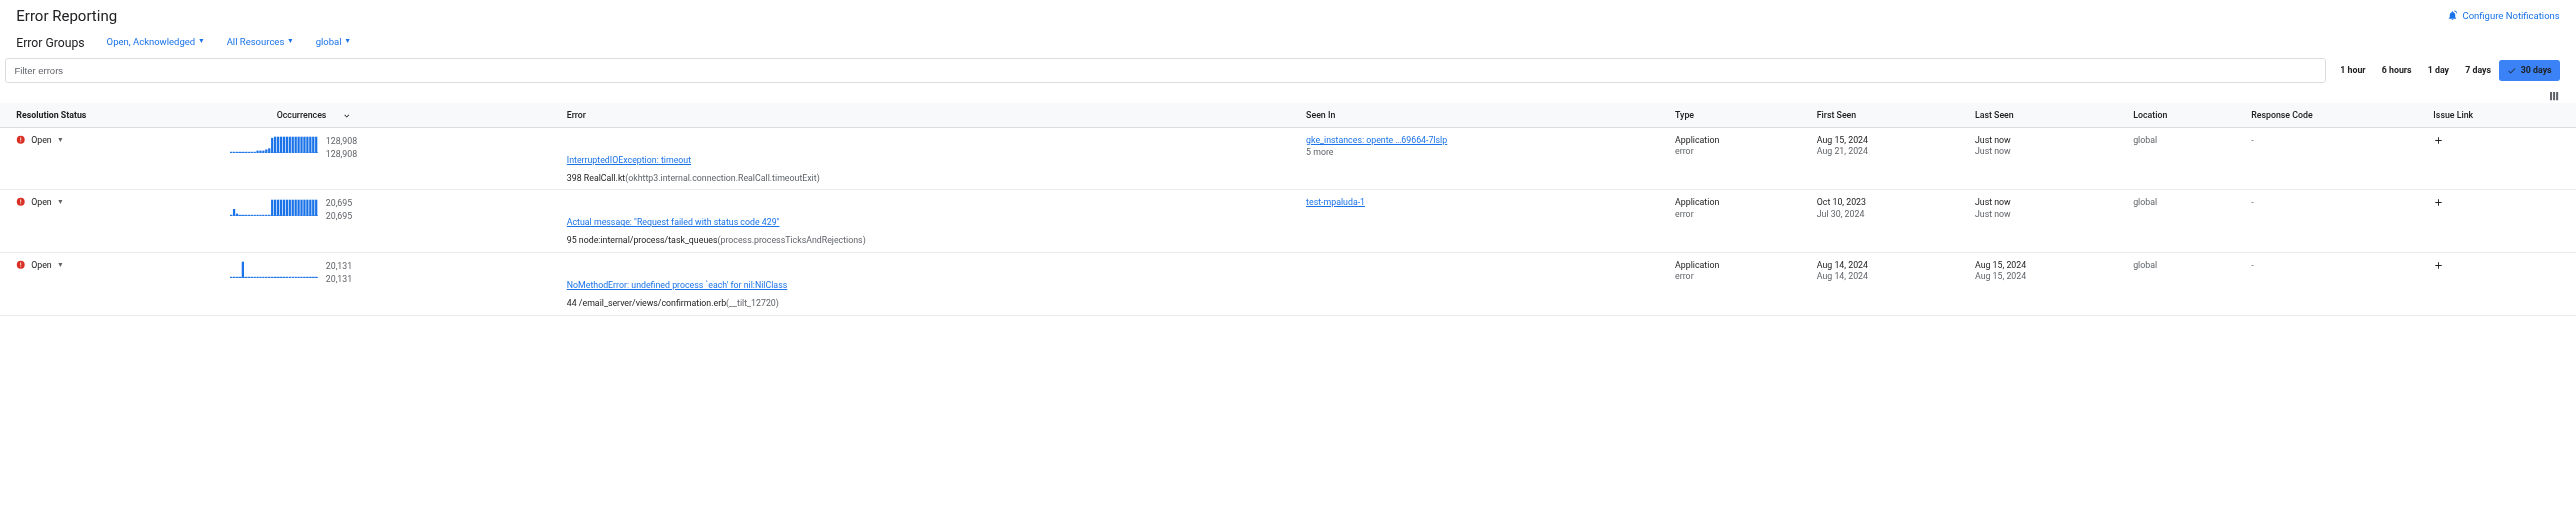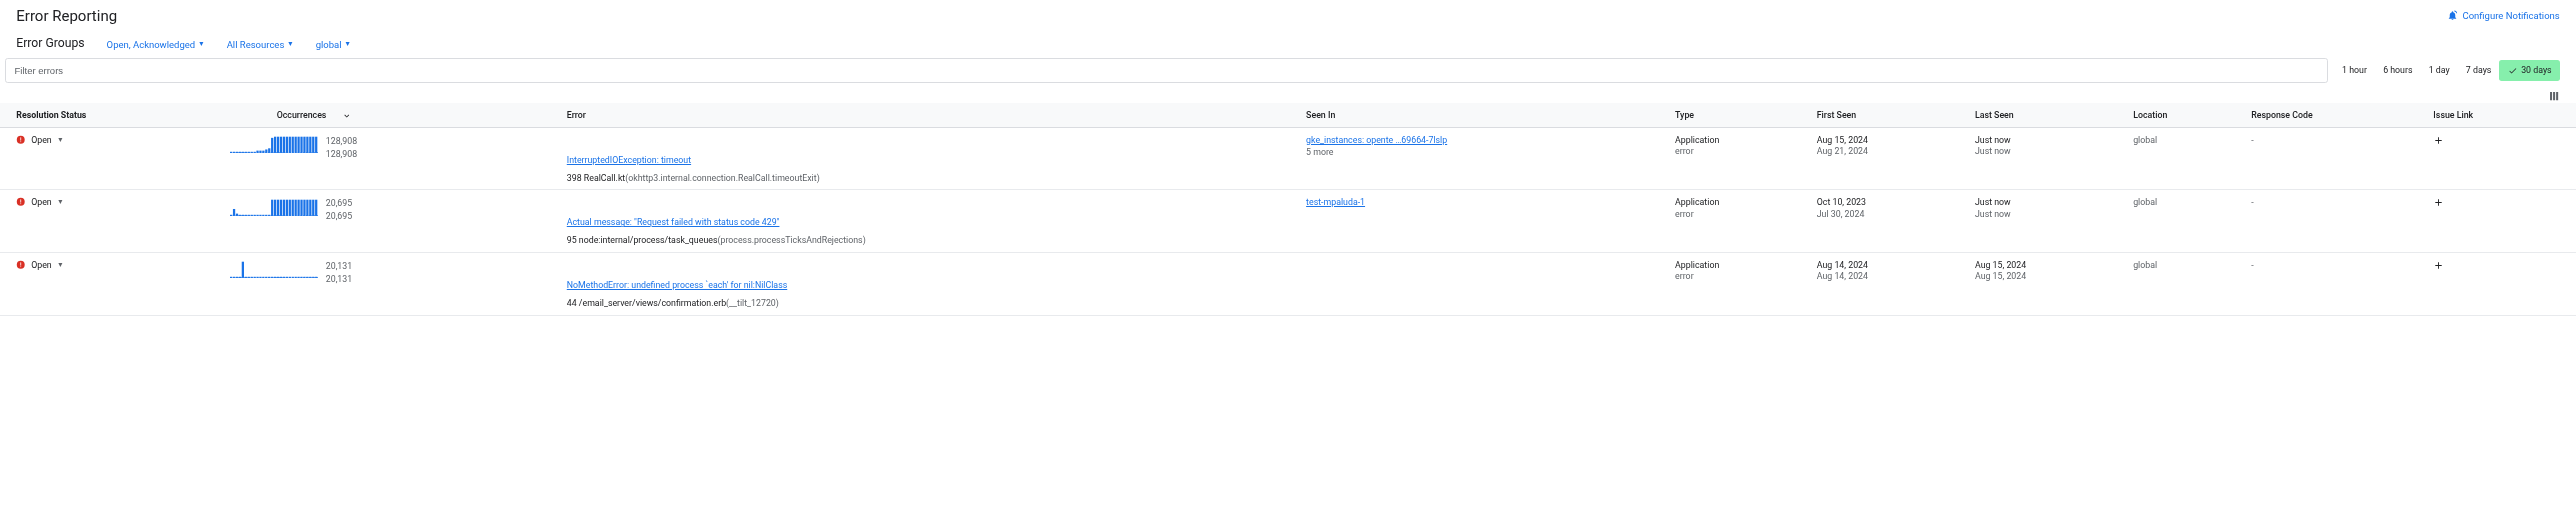--- a/index.html
+++ b/index.html
@@ -24,21 +24,21 @@
     display: flex;
     align-items: center;
     gap: 4.1px;
     color: #1a73e8;
     font-size: 9.5px;
     cursor: pointer;
   }
   .notif-link svg { width: 11px; height: 11px; fill: #1a73e8; }
   .subheader {
     display: flex;
-    align-items: flex-end;
+    align-items: flex-start;
     gap: 22px;
     padding: 5.4px 16.3px 8.1px 16.3px;
   }
   .sub-title {
     font-size: 12.2px;
     font-weight: 400;
     color: #202124;
   }
   .filter-chip {
     display: flex;
@@ -68,30 +68,31 @@
     outline: none;
     width: 100%;
     font-size: 9.5px;
     color: #202124;
   }
   .filter-input::placeholder { color: #5f6368; }
   .time-ranges {
     display: flex;
     align-items: center;
     gap: 0;
+    font-weight: bold;
   }
   .time-range {
     padding: 5.4px 8.1px;
     font-size: 8.8px;
     color: #202124;
     cursor: pointer;
     border-radius: 2.7px;
   }
   .time-range.selected {
-    background: #86efac;
+    background: #3b82f6;
     display: flex;
     align-items: center;
     gap: 4.1px;
   }
   .check { width: 9.5px; height: 9.5px; }
   .cols-icon-row {
     display: flex;
     justify-content: flex-end;
     padding: 1.4px 16.3px 1.4px 0;
   }

